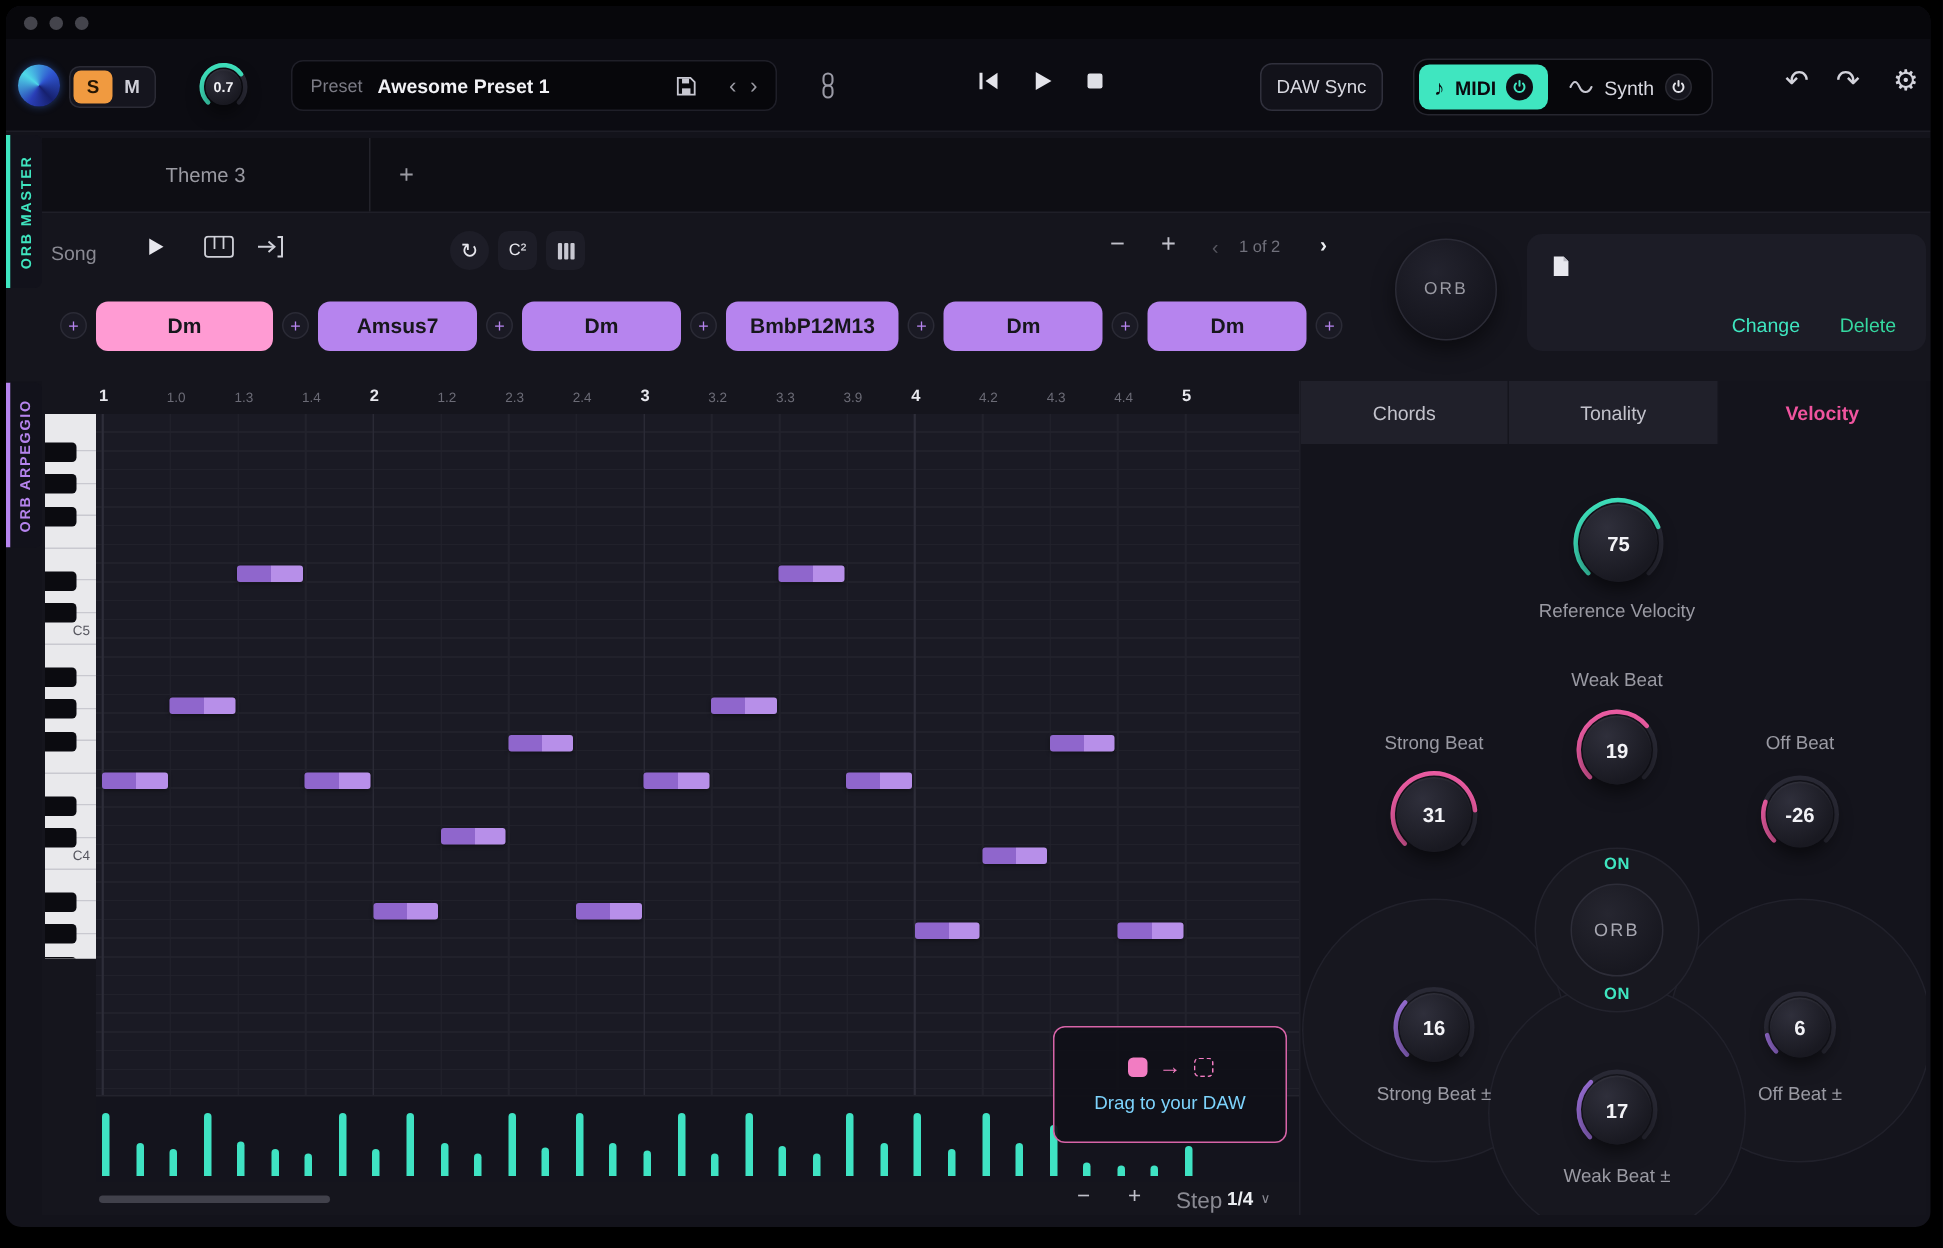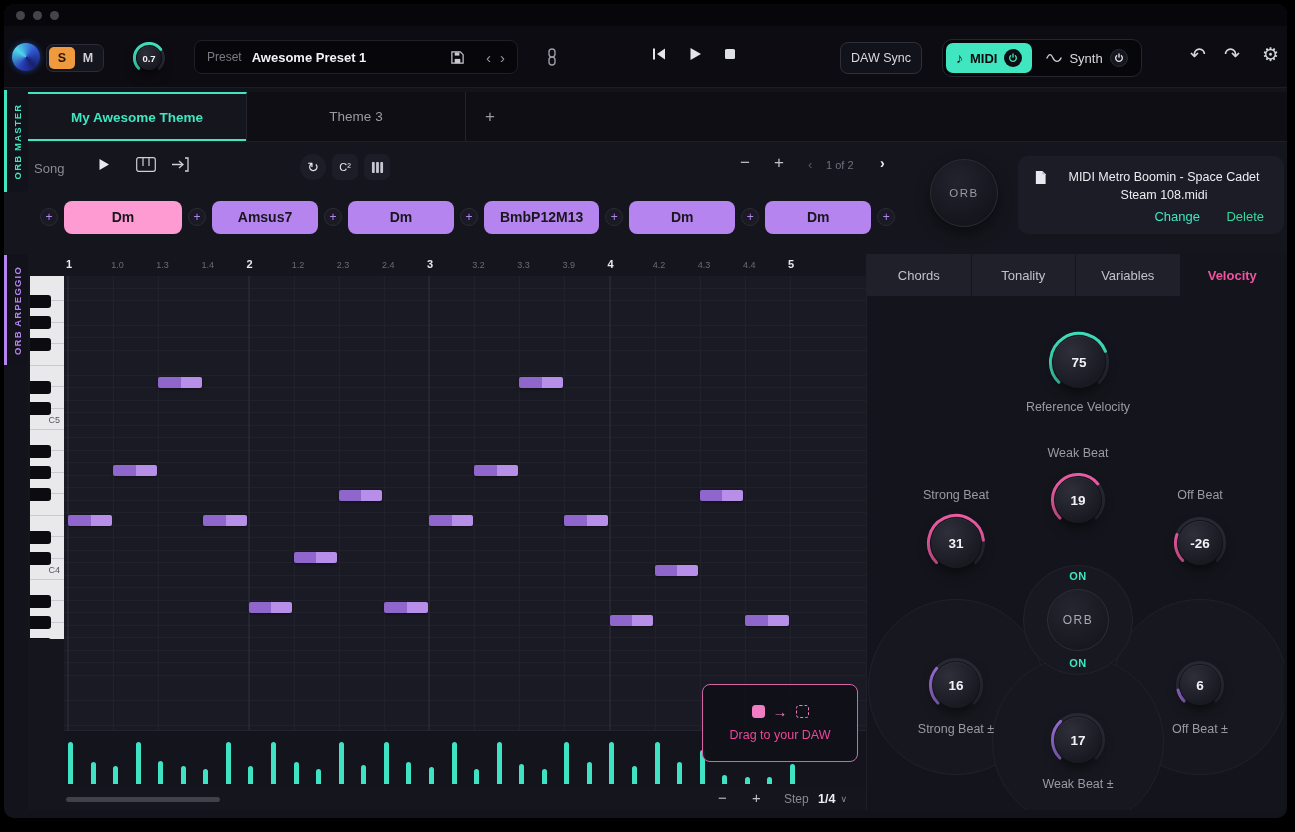--- a/index.html
+++ b/index.html
@@ -93,26 +93,26 @@
     background-position:-175.5px 0,-40.125px 0,0 0}
   .note-layer{position:absolute;inset:0}
   .midi-note{position:absolute;height:11px;border-radius:2px;background:linear-gradient(90deg,#8f66cc 0 52%,#b78fe9 52%);box-shadow:0 1px 3px rgba(0,0,0,.4)}
   .vel-lane{position:absolute;left:36px;top:476px;width:806px;height:58px;background:#14141d;border-top:1px solid #23232d}
   .vel-bar{position:absolute;bottom:4px;width:5px;border-radius:2.5px 2.5px 0 0;background:#3fe3c3}
   .drag-box{position:absolute;left:674px;top:430px;width:156px;height:78px;background:rgba(16,16,24,.93);border:1px solid #d864a8;border-radius:8px;z-index:6;display:flex;flex-direction:column;align-items:center;justify-content:center;gap:9px}
   .drag-icons{display:flex;align-items:center}
   .sq-fill{width:13px;height:13px;border-radius:3.5px;background:#f27cc2}
   .drag-arrow{color:#f27cc2;font-size:15px;margin:0 8px;line-height:1}
   .sq-dash{width:13px;height:13px;border-radius:3.5px;border:1.5px dashed #f27cc2}
-  .drag-text{font-size:12.5px;color:#ec4899}
+  .drag-text{font-size:12.5px;color:#7dd3fc}
   .roll-bottom{position:absolute;left:0;top:534px;right:0;height:22px}
   .roll-bottom>*{position:absolute}
   .hscroll{left:38px;top:9px;width:154px;height:5px;border-radius:3px;background:#41414b}
   .pm2{top:1px;font-size:15px;color:#c0c0ca}
-  .step-label{left:756px;top:4px;font-size:12px;color:#8a8a93}
+  .step-label{left:756px;top:4px;font-size:15px;color:#8a8a93}
   .step-value{left:790px;top:4px;display:flex;align-items:center;font-size:12.5px;font-weight:700;color:#eceef2}
   .step-value .caret{color:#8a8a93;font-size:9px;margin-left:5px;font-weight:400}
 
   
   .right-panel{position:absolute;left:862px;top:250px;width:418px;height:556px;background:#14141c;overflow:hidden;border-left:1px solid #1f1f28}
   .rtabs{position:absolute;left:0;top:0;right:0;height:42px;display:flex}
   .rtab{flex:1;display:flex;align-items:center;justify-content:center;font-size:13px;color:#c2c2cb;background:#20202a;border-right:1px solid #15151d}
   .rtab.active{background:#14141c;color:#f0549f;font-weight:700;border-right:none}
   .big-circle{position:absolute;border-radius:50%;background:#17171f;border:1px solid #21212b;z-index:0}
   .knob{position:absolute;z-index:2}
@@ -226,21 +226,20 @@
   </div>
 
   <div class="vtab" style="top:86px;height:102px;--c:#3fe6c0" data-interactable="true">
       <span data-interactable="false">ORB MASTER</span>
     </div>
   <div class="vtab" style="top:251px;height:110px;--c:#b684ee" data-interactable="true">
       <span data-interactable="false">ORB ARPEGGIO</span>
     </div>
 
   <div class="theme-bar" data-interactable="false">
-      <div class="theme-tab active" data-interactable="true">My Awesome Theme</div>
       <div class="theme-tab" data-interactable="true">Theme 3</div>
       <div class="theme-add" data-interactable="true">+</div>
     </div>
 
   <div class="song-panel" data-interactable="false">
     <span class="song-label" data-interactable="false">Song</span>
     <span class="song-play" data-interactable="true">
       <svg width="12" height="13" viewBox="0 0 12 13">
           <path d="M1.5 1 L11 6.5 L1.5 12 Z" fill="#e8e8ee"></path>
         </svg>
@@ -280,21 +279,20 @@
     <div class="orb-btn" data-interactable="true">
         <span data-interactable="false">ORB</span>
       </div>
     <div class="midi-card" data-interactable="false">
       <span class="file-ico" data-interactable="false">
         <svg width="13" height="15" viewBox="0 0 14 16">
             <path d="M2 1 H9 L12.5 4.5 V15 H2 Z" fill="#e8e8ee"></path>
             <path d="M9 1 V4.5 H12.5 Z" fill="#b9b9c2"></path>
           </svg>
       </span>
-      <div class="file-name" data-interactable="false">MIDI Metro Boomin - Space Cadet Steam 108.midi</div>
       <span class="link change" data-interactable="true">Change</span>
       <span class="link delete" data-interactable="true">Delete</span>
     </div>
     <div class="chord-row" data-interactable="false">
         <div class="chord-plus" data-interactable="true">+</div>
         <div class="chord-pill pink" data-interactable="true">Dm</div>
         <div class="chord-plus" data-interactable="true">+</div>
         <div class="chord-pill" data-interactable="true">Amsus7</div>
         <div class="chord-plus" data-interactable="true">+</div>
         <div class="chord-pill" data-interactable="true">Dm</div>
@@ -441,21 +439,20 @@
         <span data-interactable="false">1/4</span>
         <span class="caret" data-interactable="false">∨</span>
       </div>
     </div>
   </div>
 
   <div class="right-panel" data-interactable="false">
     <div class="rtabs" data-interactable="false">
         <div class="rtab" data-interactable="true">Chords</div>
         <div class="rtab" data-interactable="true">Tonality</div>
-        <div class="rtab" data-interactable="true">Variables</div>
         <div class="rtab active" data-interactable="true">Velocity</div>
       </div>
 
     <div class="big-circle" style="left:1px;top:345px;width:176px;height:176px" data-interactable="false"></div>
     <div class="big-circle" style="left:245px;top:345px;width:176px;height:176px" data-interactable="false"></div>
     <div class="big-circle" style="left:125px;top:402px;width:172px;height:172px" data-interactable="false"></div>
 
     <div class="knob" data-interactable="true" style="left:181px;top:77px;width:62px;height:62px">
         <svg viewBox="0 0 62 62" class="ring">
           <path d="M 10.85 51.15 A 28.5 28.5 0 1 1 51.15 51.15" class="ring-track"></path>

